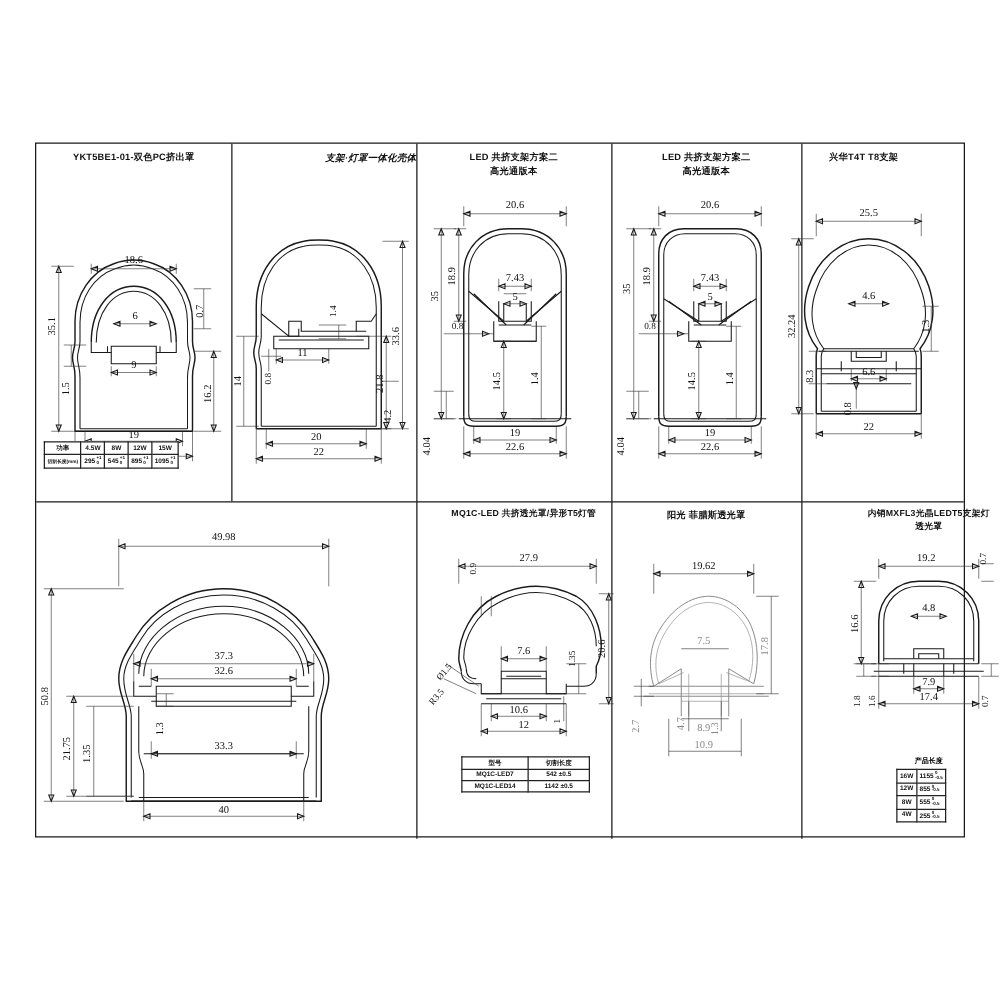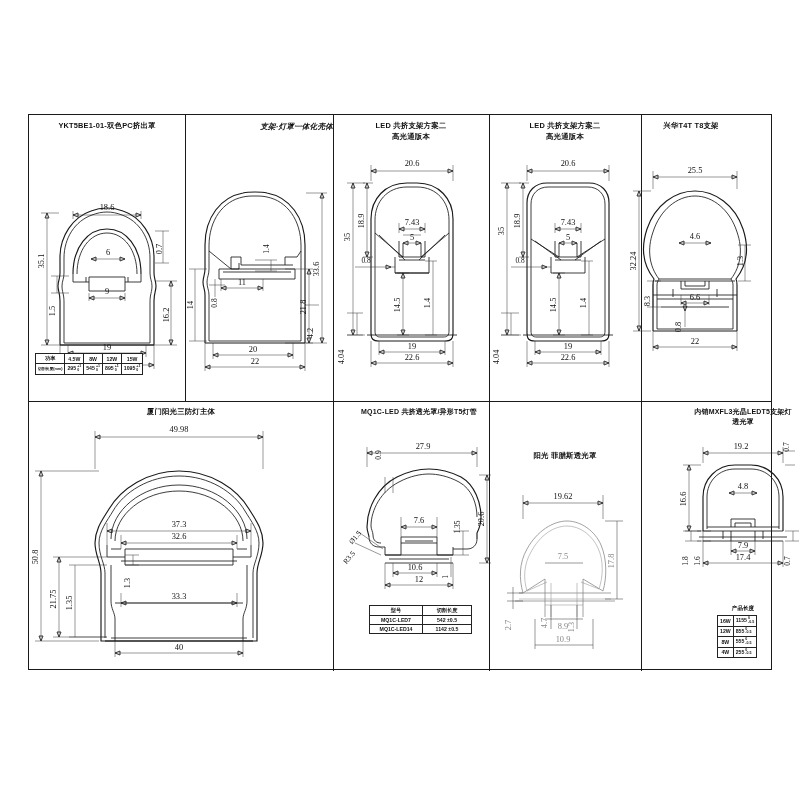--- a/index.html
+++ b/index.html
@@ -383,21 +383,20 @@
         <text class="dim" x="56" y="172" text-anchor="middle" transform="rotate(-90 56 172)">0.8</text>
 
         <path class="thin" d="M28,176 L28,196 M112,176 L112,196"></path>
         <path class="thin" d="M28,192 L112,192"></path>
         <path class="ln" d="M28,192 l5,-2 v4 z M112,192 l-5,-2 v4 z" fill="#1a1a1a"></path>
         <text class="dim" x="70" y="189" text-anchor="middle">22</text>
       </svg>
     </div>
 
     <div class="cell" style="left:0;top:286px;width:304px;height:270px;">
-      <div class="celltitle">厦门阳光三防灯主体</div>
       <svg width="304" height="238" viewBox="0 0 304 238" style="position:absolute;left:0;top:22px;">
 
         <path class="ln2" d="M72,218 L72,150 C72,140 66,132 66,120 C66,106 74,96 80,86
           C92,66 118,48 150,48 C182,48 208,66 220,86 C226,96 234,106 234,120
           C234,132 228,140 228,150 L228,218 Z"></path>
 
         <path class="ln" d="M76,215 L76,150 C76,141 70,133 70,120 C70,108 78,98 84,88
           C95,69 120,53 150,53 C180,53 205,69 216,88 C222,98 230,108 230,120
           C230,133 224,141 224,150 L224,215"></path>
 
@@ -535,21 +534,21 @@
           <td>542  ±0.5</td>
         </tr>
         <tr>
           <td>MQ1C-LED14</td>
           <td>1142 ±0.5</td>
         </tr>
       </tbody>
         </table>
     </div>
 
-    <div class="cell" style="left:460px;top:286px;width:152px;height:270px;margin-top:44px;">
+    <div class="cell" style="left:460px;top:286px;width:152px;height:270px;">
       <div class="celltitle">阳光 菲腊斯透光罩</div>
       <svg width="152" height="200" viewBox="0 0 152 200" style="position:absolute;left:0;top:34px;">
         <path class="faint2" d="M34,114 C30,100 30,84 38,70 C48,52 64,42 78,42
           C92,42 106,52 112,66 C118,80 118,98 114,112"></path>
         <path class="faint" d="M38,112 C34,99 35,85 42,73 C51,56 65,47 78,47
           C91,47 103,56 109,69 C115,82 114,98 110,110"></path>
         <path class="faint2" d="M34,114 L56,100 M114,112 L94,100"></path>
         <path class="faint" d="M38,112 L58,103 M110,110 L92,103"></path>
         <path class="faint2" d="M30,114 L122,114"></path>
         <path class="faint" d="M30,120 L122,120"></path>

